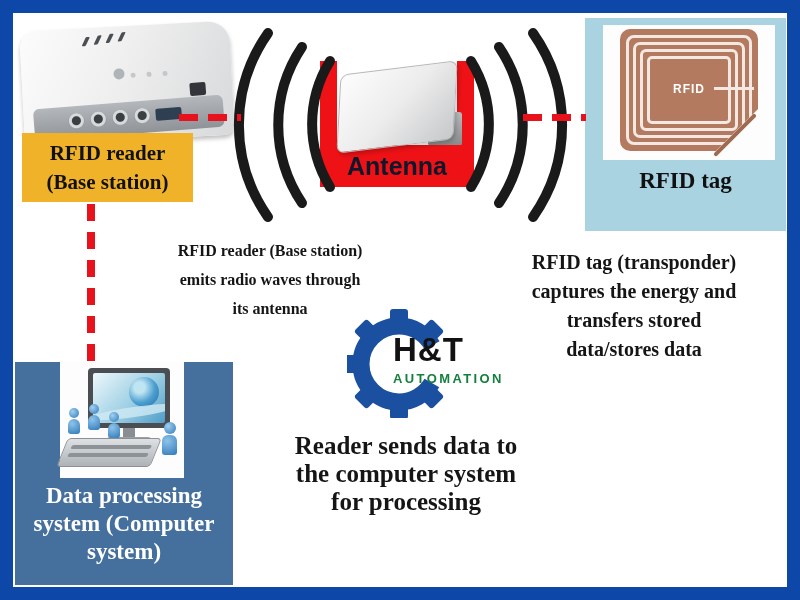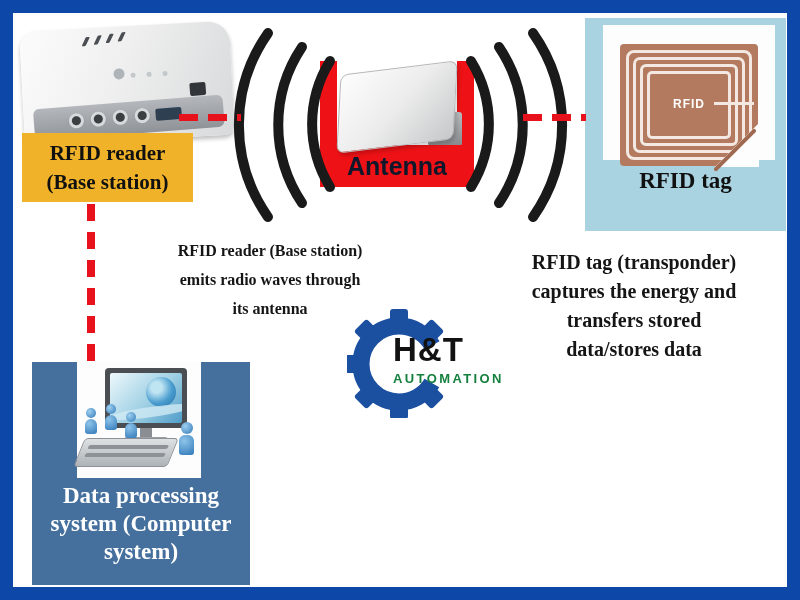--- a/index.html
+++ b/index.html
@@ -45,21 +45,21 @@
   .dash-h{position:absolute;height:7px;z-index:7;
           background:repeating-linear-gradient(90deg,#e8121c 0 19px,transparent 19px 29px);}
   .dash-left{left:179px;top:114px;width:62px;}
   .dash-right{left:523px;top:114px;width:63px;}
   .dash-v{position:absolute;left:87px;top:204px;width:8px;height:162px;z-index:7;
           background:repeating-linear-gradient(180deg,#e8121c 0 17px,transparent 17px 28px);}
 
   
   .tag-panel{position:absolute;left:585px;top:18px;width:201px;height:213px;background:#aad3e2;z-index:2;}
   .tag-img{position:absolute;left:18px;top:7px;width:172px;height:135px;background:#fdfdfd;}
-  .tag-body{position:absolute;left:17px;top:19px;width:138px;height:122px;background:#b47a5f;border-radius:4px;}
+  .tag-body{position:absolute;left:17px;top:4px;width:138px;height:122px;background:#b47a5f;border-radius:10px;}
   .ring{position:absolute;border:3px solid #f3e9e2;}
   .r1{inset:6px;border-radius:8px;} .r2{inset:13px;border-radius:7px;}
   .r3{inset:20px;border-radius:6px;} .r4{inset:27px;border-radius:5px;}
   .tag-chip{position:absolute;left:44px;top:36px;width:50px;height:48px;background:#b47a5f;border-radius:9px;
             display:flex;align-items:center;justify-content:center;z-index:2;
             color:#fff;font-family:"Liberation Sans",sans-serif;font-weight:bold;font-size:12px;letter-spacing:1px;}
   .tag-lead{position:absolute;left:90px;top:58px;width:44px;height:3px;background:#f3e9e2;z-index:1;}
   .tag-fold{position:absolute;right:-1px;bottom:-1px;width:44px;height:44px;background:#fdfdfd;
             clip-path:polygon(100% 0,100% 100%,0 100%);z-index:3;}
   .tag-fold-edge{position:absolute;right:-6px;bottom:14px;width:58px;height:4px;background:#a06a50;
@@ -74,21 +74,21 @@
   .cap3{left:250px;top:432px;width:312px;font-size:25px;line-height:28px;}
 
   
   .logo{position:absolute;left:347px;top:306px;width:170px;height:112px;z-index:3;
         font-family:"Liberation Sans",sans-serif;}
   .logo-text{position:absolute;left:46px;top:26px;}
   .logo-title{font-size:33px;font-weight:800;color:#121212;letter-spacing:1px;line-height:36px;}
   .logo-sub{margin-top:3px;font-size:13px;font-weight:bold;color:#15803d;letter-spacing:2.4px;}
 
   
-  .pc-panel{position:absolute;left:32px;top:362px;width:218px;height:223px;background:#45709e;z-index:2;}
+  .pc-panel{position:absolute;left:15px;top:362px;width:218px;height:223px;background:#45709e;z-index:2;}
   .pc-img{position:absolute;left:45px;top:0;width:124px;height:116px;background:#fdfdfd;}
   .pc-monitor{position:absolute;left:28px;top:6px;width:82px;height:60px;background:#4a4e52;border-radius:4px;}
   .pc-screen{position:absolute;inset:5px;background:linear-gradient(135deg,#eef8fc 0%,#9fd0e4 55%,#4f9cc8 100%);
              border-radius:2px;overflow:hidden;}
   .pc-globe{position:absolute;right:6px;top:4px;width:30px;height:30px;border-radius:50%;
             background:radial-gradient(circle at 35% 35%,#bfe4f2 0 20%,#4d9fd0 55%,#1f6ca4 100%);}
   .pc-wave{position:absolute;left:-4px;bottom:6px;width:90px;height:10px;background:#cfeaf4;
            border-radius:50%;transform:rotate(-8deg);opacity:.8;}
   .pc-stand{position:absolute;left:63px;top:66px;width:12px;height:10px;background:#8a8e92;}
   .pc-base{position:absolute;left:47px;top:75px;width:44px;height:7px;background:#9ca0a4;border-radius:3px;}
@@ -176,20 +176,25 @@
     <div>its antenna</div>
   </div>
 
   <div class="caption cap2">
     <div>RFID tag (transponder)</div>
     <div>captures the energy and</div>
     <div>transfers stored</div>
     <div>data/stores data</div>
   </div>
 
+  <div class="caption cap3">
+    <div>Reader sends data to</div>
+    <div>the computer system</div>
+    <div>for processing</div>
+  </div>
 
   <div class="logo">
     <svg width="112" height="112" viewBox="0 0 112 112">
       <g fill="#1b4fa0">
         <rect x="43" y="3" width="18" height="17" rx="3" transform="rotate(0 52 58)"></rect>
         <rect x="43" y="3" width="18" height="17" rx="3" transform="rotate(45 52 58)"></rect>
         <rect x="43" y="3" width="18" height="17" rx="3" transform="rotate(135 52 58)"></rect>
         <rect x="43" y="3" width="18" height="17" rx="3" transform="rotate(180 52 58)"></rect>
         <rect x="43" y="3" width="18" height="17" rx="3" transform="rotate(225 52 58)"></rect>
         <rect x="43" y="3" width="18" height="17" rx="3" transform="rotate(270 52 58)"></rect>

